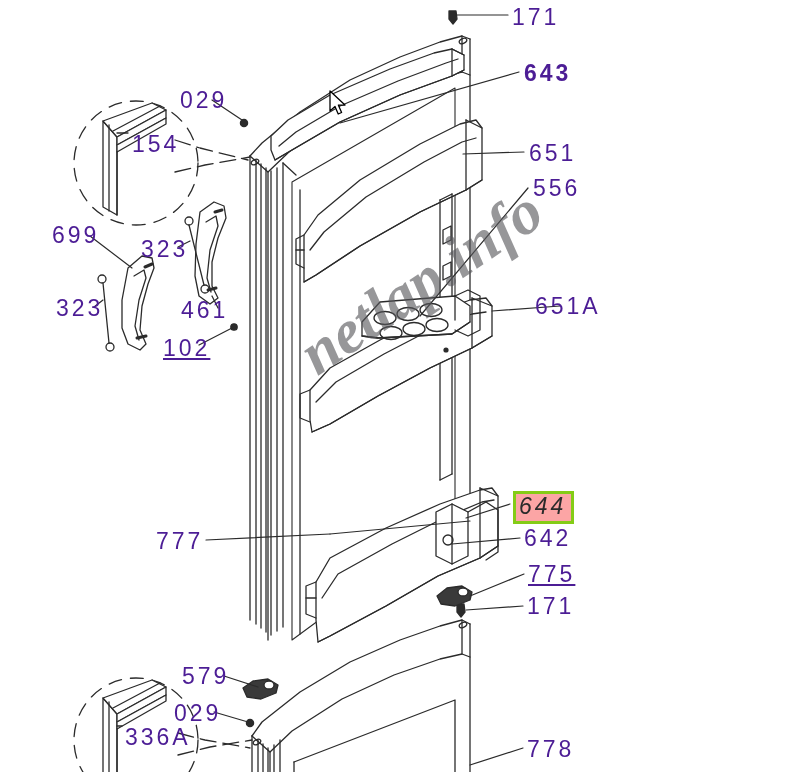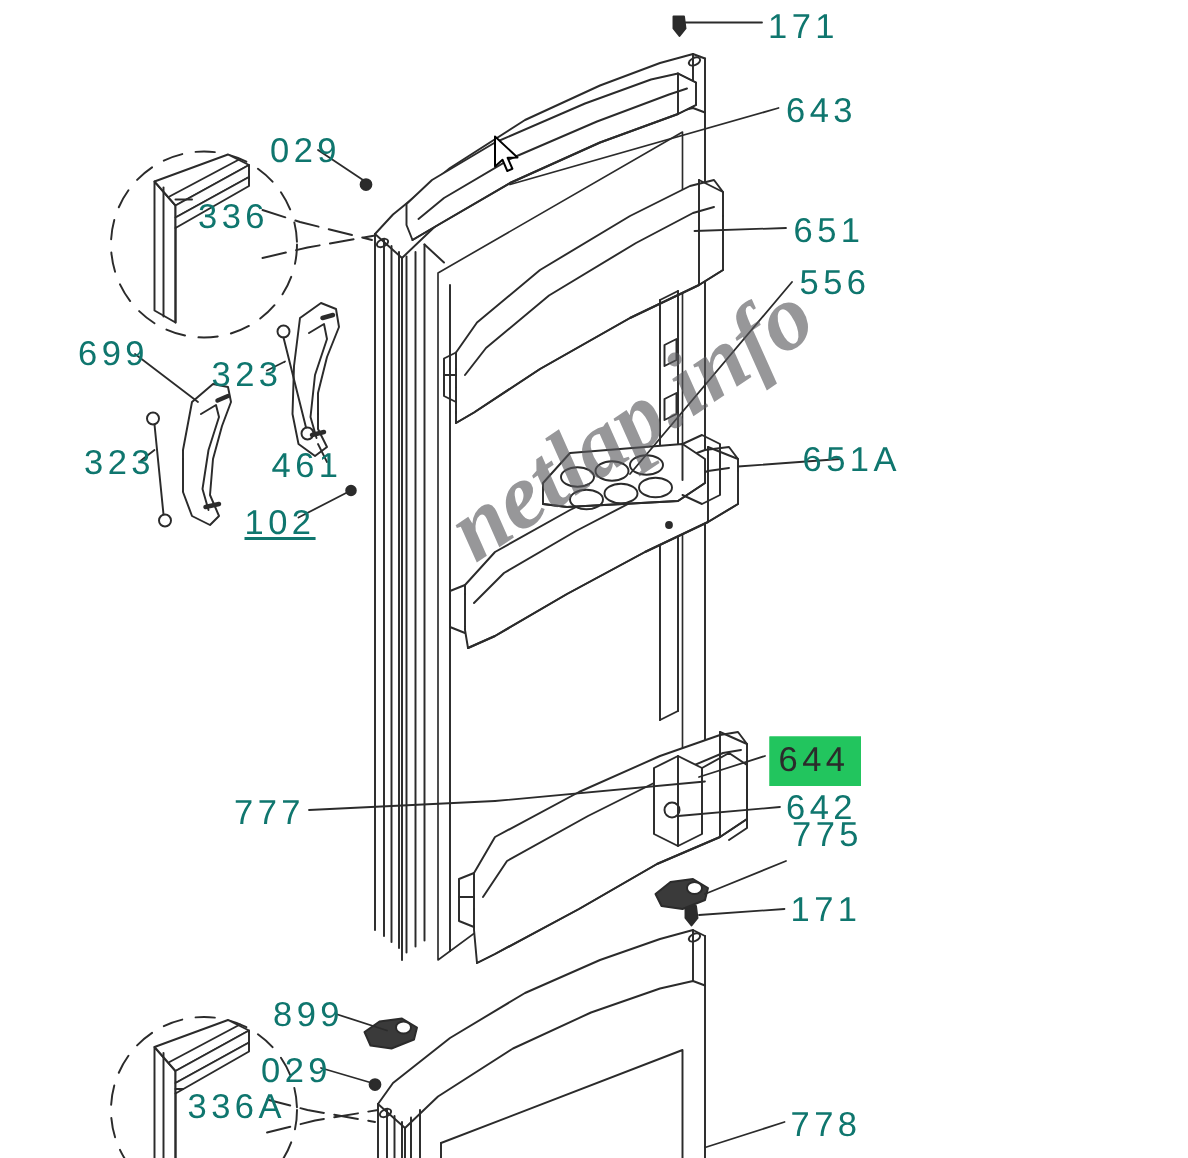--- a/index.html
+++ b/index.html
@@ -23,30 +23,31 @@
     left: 0;
     top: 0;
     width: 792px;
     height: 772px;
   }
   .lbl {
     position: absolute;
     font-family: "Liberation Sans", sans-serif;
     font-size: 23px;
     letter-spacing: 3px;
-    color: #0f766e;
+    color: #4c1d95;
     white-space: nowrap;
     line-height: 1;
     user-select: none;
   }
   .lbl-hl {
-    border: 3px solid #22c55e;
+    border: 3px solid #84cc16;
     padding: 1px 5px 3px 3px;
     color: #2b2b2b;
-    background: #22c55e;
+    background: #fca5a5;
+    font-style: italic;
   }
   #watermark {
     position: absolute;
     left: 286px;
     top: 330px;
     font-family: "Liberation Serif", serif;
     font-size: 62px;
     font-style: italic;
     font-weight: 700;
     color: #58585c;
@@ -293,37 +294,37 @@
         <path d="M218 308 L212 296"></path>
         <path d="M199 345 L232 328"></path>
       </g>
 
     </g>
   </svg>
 
   <div id="watermark">netlap.info</div>
 
   <div class="lbl" style="left:512px; top:6px;">171</div>
-  <div class="lbl" style="left:524px; top:62px;">643</div>
+  <div class="lbl" style="left:524px; top:62px;font-weight:bold;">643</div>
   <div class="lbl" style="left:529px; top:142px;">651</div>
   <div class="lbl" style="left:533px; top:177px;">556</div>
   <div class="lbl" style="left:180px; top:89px;">029</div>
-  <div class="lbl" style="left:132px; top:133px;">336</div>
+  <div class="lbl" style="left:132px; top:133px;">154</div>
   <div class="lbl" style="left:52px;  top:224px;">699</div>
   <div class="lbl" style="left:141px; top:238px;">323</div>
   <div class="lbl" style="left:56px;  top:297px;">323</div>
   <div class="lbl" style="left:181px; top:299px;text-align:right;">461</div>
   <div class="lbl" style="left:163px; top:337px;text-decoration:underline;">102</div>
   <div class="lbl" style="left:535px; top:295px;">651A</div>
   <div class="lbl lbl-hl" style="left:513px; top:491px;">644</div>
   <div class="lbl" style="left:524px; top:527px;">642</div>
-  <div class="lbl" style="left:528px; top:545px;">775</div>
+  <div class="lbl" style="left:528px; top:563px;text-decoration:underline;">775</div>
   <div class="lbl" style="left:527px; top:595px;">171</div>
   <div class="lbl" style="left:156px; top:530px;">777</div>
-  <div class="lbl" style="left:182px; top:665px;">899</div>
+  <div class="lbl" style="left:182px; top:665px;">579</div>
   <div class="lbl" style="left:174px; top:702px;">029</div>
   <div class="lbl" style="left:125px; top:726px;text-align:right;">336A</div>
   <div class="lbl" style="left:527px; top:738px;">778</div>
 
   <svg id="cursor" viewBox="0 0 18 26">
     <path d="M1 1 L1 21 L6 16.5 L9.2 24 L12.6 22.5 L9.4 15.2 L16 15 Z" fill="#ffffff" stroke="#000000" stroke-width="1.3" stroke-linejoin="round"></path>
   </svg>
 
 </div>
 

